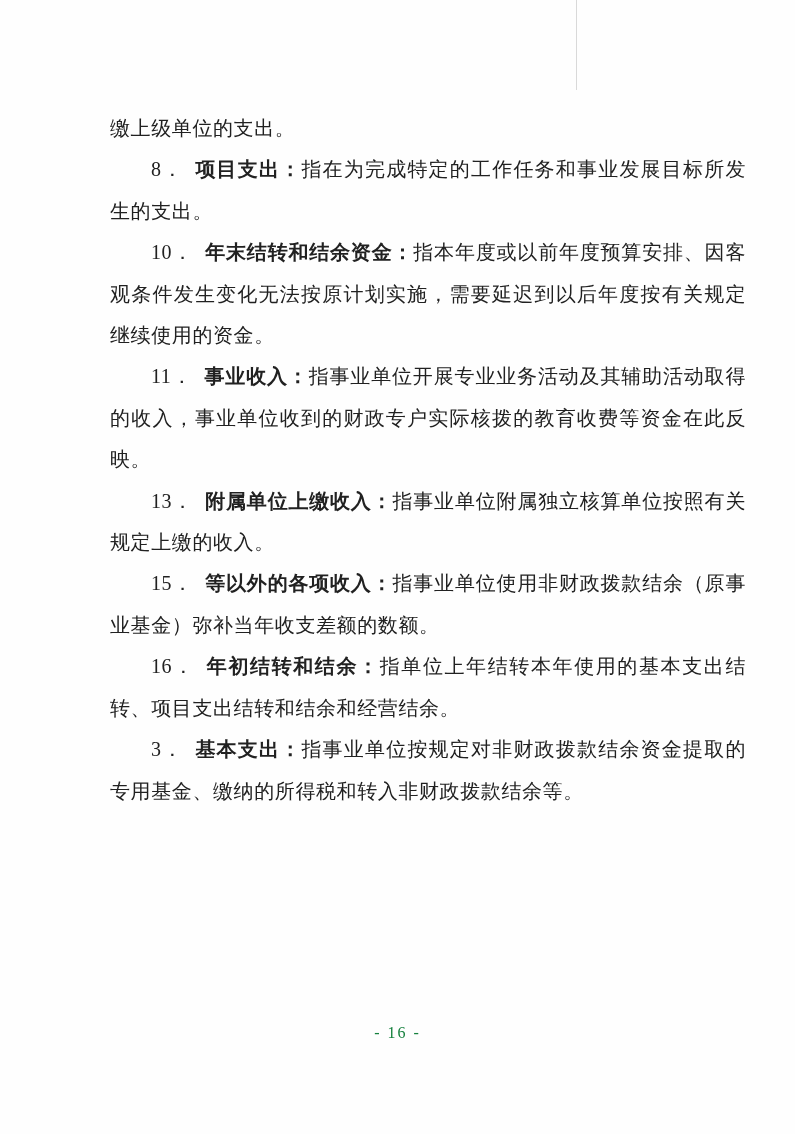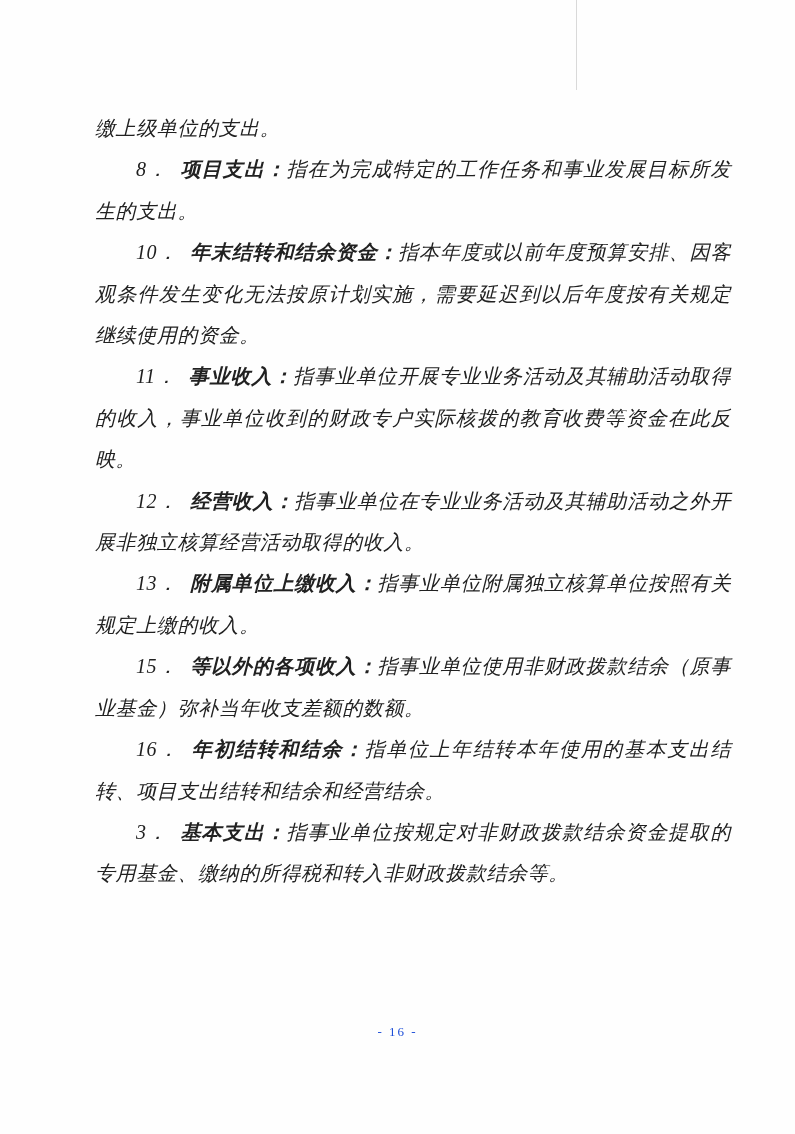--- a/index.html
+++ b/index.html
@@ -24,23 +24,22 @@
     position: absolute;
     left: 576px;
     top: 0;
     width: 1px;
     height: 90px;
     background: #d9d9d9;
   }
   .content {
     position: absolute;
     top: 108px;
-    left: 95px;
+    left: 110px;
     width: 636px;
-    font-style: italic;
   }
   .para {
     margin: 0;
     font-size: 20px;
     line-height: 41.4px;
     letter-spacing: 0.6px;
     text-align: justify;
     text-justify: inter-ideograph;
     word-break: break-all;
   }
@@ -54,38 +53,37 @@
     font-family: "Liberation Sans", "DejaVu Sans", sans-serif;
     font-weight: 700;
     margin-left: 12px;
   }
   .page-number {
     position: absolute;
     top: 1024px;
     left: 0;
     width: 100%;
     text-align: center;
-    font-size: 13px;
+    font-size: 16px;
     letter-spacing: 2px;
-    color: #1d4ed8;
+    color: #15803d;
   }
 </style>
 </head>
 <body>
 
 <div class="page">
   <div class="scan-line"></div>
 
   <div class="content">
     <p class="para">缴上级单位的支出。</p>
     <div id="terms">
         <p class="para indent"><span class="num">8．</span><span class="term">项目支出：</span><span class="body">指在为完成特定的工作任务和事业发展目标所发生的支出。</span></p>
         <p class="para indent"><span class="num">10．</span><span class="term">年末结转和结余资金：</span><span class="body">指本年度或以前年度预算安排、因客观条件发生变化无法按原计划实施，需要延迟到以后年度按有关规定继续使用的资金。</span></p>
         <p class="para indent"><span class="num">11．</span><span class="term">事业收入：</span><span class="body">指事业单位开展专业业务活动及其辅助活动取得的收入，事业单位收到的财政专户实际核拨的教育收费等资金在此反映。</span></p>
-        <p class="para indent"><span class="num">12．</span><span class="term">经营收入：</span><span class="body">指事业单位在专业业务活动及其辅助活动之外开展非独立核算经营活动取得的收入。</span></p>
         <p class="para indent"><span class="num">13．</span><span class="term">附属单位上缴收入：</span><span class="body">指事业单位附属独立核算单位按照有关规定上缴的收入。</span></p>
         <p class="para indent"><span class="num">15．</span><span class="term">等以外的各项收入：</span><span class="body">指事业单位使用非财政拨款结余（原事业基金）弥补当年收支差额的数额。</span></p>
         <p class="para indent"><span class="num">16．</span><span class="term">年初结转和结余：</span><span class="body">指单位上年结转本年使用的基本支出结转、项目支出结转和结余和经营结余。</span></p>
         <p class="para indent"><span class="num">3．</span><span class="term">基本支出：</span><span class="body">指事业单位按规定对非财政拨款结余资金提取的专用基金、缴纳的所得税和转入非财政拨款结余等。</span></p>
       </div>
   </div>
 
   <div class="page-number">- 16 -</div>
 </div>
 

